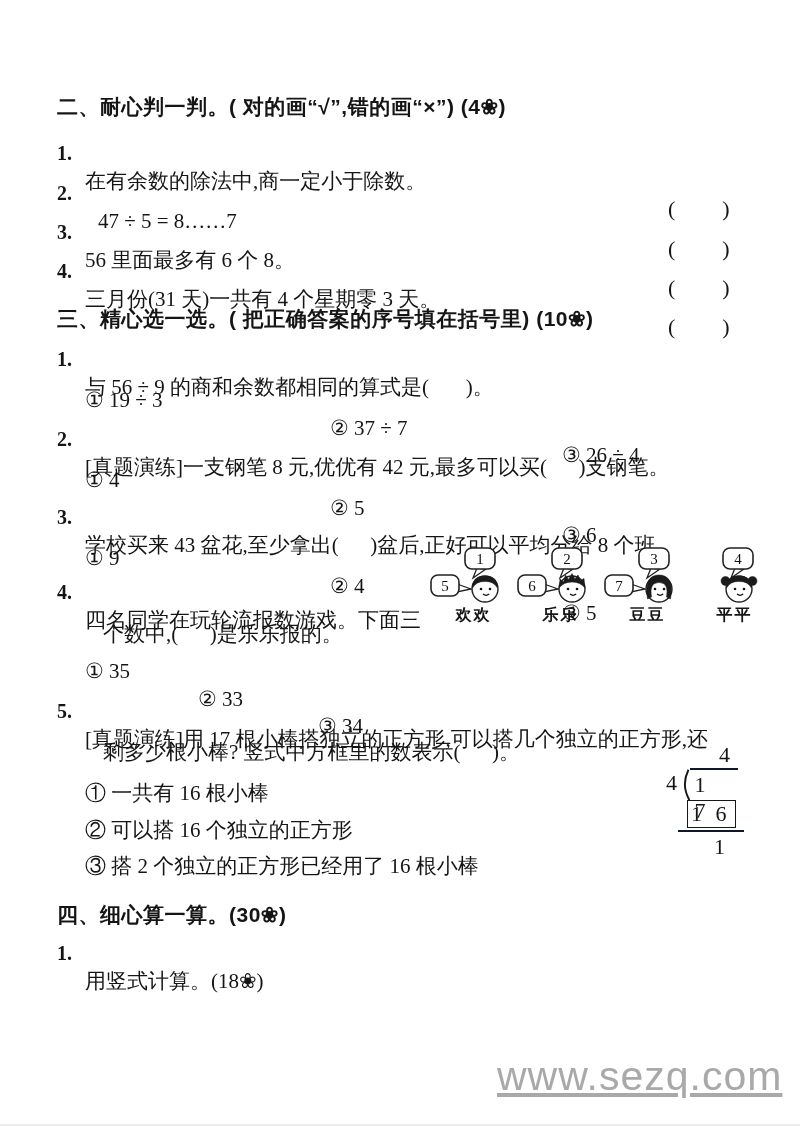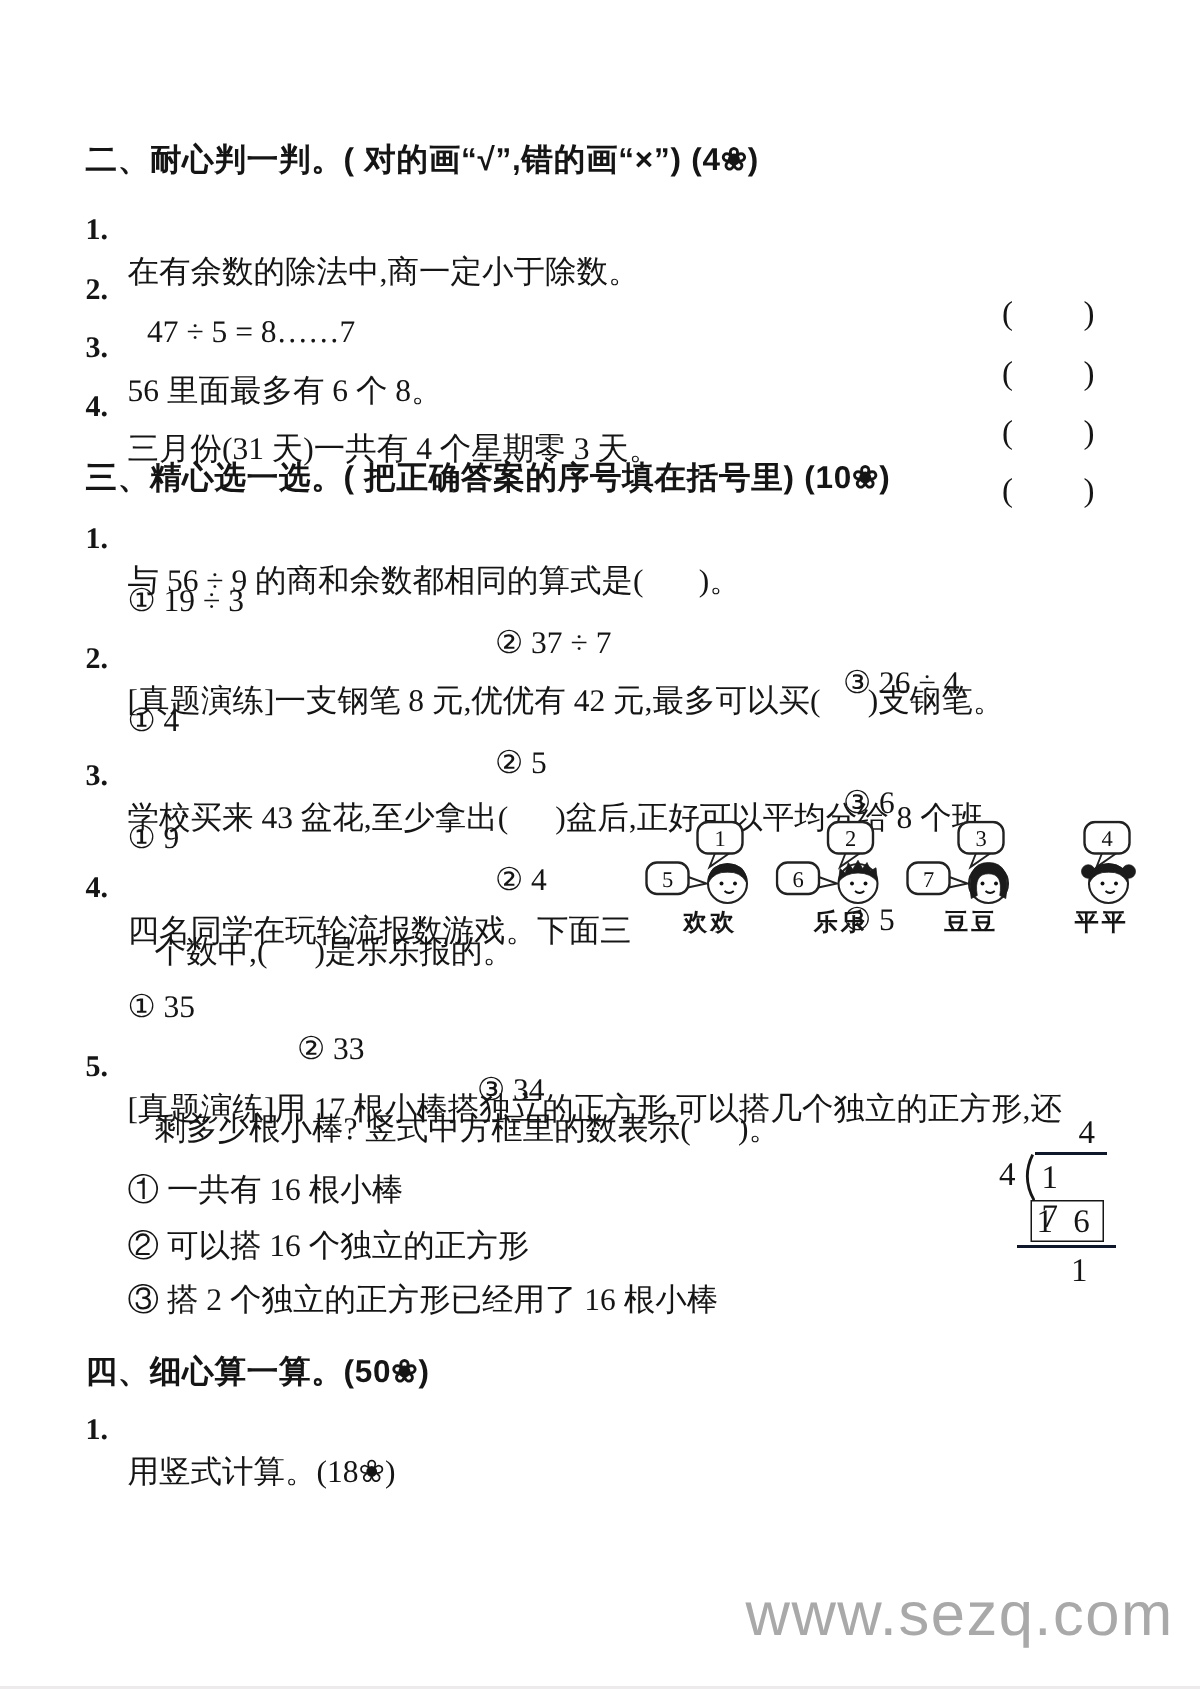--- a/index.html
+++ b/index.html
@@ -33,21 +33,21 @@
   .ld-divisor{padding-top:2px;}
   .ld-bracket{margin:0 0 0 1px;}
   .ld-dividend{border-top:2px solid #0f172a;padding:2px 6px 0 4px;letter-spacing:4px;}
   .ld-productline{margin-left:18px;width:57px;border-bottom:2px solid #0f172a;
                   padding:1px 0 3px 9px;}
   .ld-box{border:1.6px solid #161616;padding:0 4px 1px 3px;letter-spacing:4px;}
   .ld-remainder{text-align:right;padding-right:13px;padding-top:2px;}
 
   .calc-problem{position:absolute;font-size:22px;white-space:pre;}
   .watermark{position:absolute;left:497px;top:1053px;font-family:"Liberation Sans", sans-serif;
-             font-size:41px;color:#a9a9a9;letter-spacing:1px;}
+             font-size:41px;color:#a9a9a9;letter-spacing:1px;text-decoration:underline;}
   .bottom-rule{position:absolute;left:0;right:0;top:1124px;border-top:2px solid #edebeb;}
 </style>
 </head>
 <body>
 
 <div class="page">
 
   <div class="row" style="top:66px">
     <span class="sec-title" style="position:absolute;left:57px">二、耐心判一判。( 对的画“√”,错的画“×”) (4❀)</span>
   </div>
@@ -213,21 +213,21 @@
       </svg>
       <span class="ld-dividend">1 7</span>
     </div>
     <div class="ld-productline">
       <span class="ld-box">1 6</span>
     </div>
     <div class="ld-remainder">1</div>
   </div>
 
   <div class="row" style="top:874px">
-    <span class="sec-title" style="position:absolute;left:57px">四、细心算一算。(50❀)</span>
+    <span class="sec-title" style="position:absolute;left:57px">四、细心算一算。(30❀)</span>
   </div>
   <div class="row" style="top:913px">
     <span class="qnum" style="left:57px">1.</span>
     <span class="qtext" style="left:85px">用竖式计算。(18❀)</span>
   </div>
 
   <div class="watermark">www.sezq.com</div>
   <div class="bottom-rule"></div>
 
 </div>

